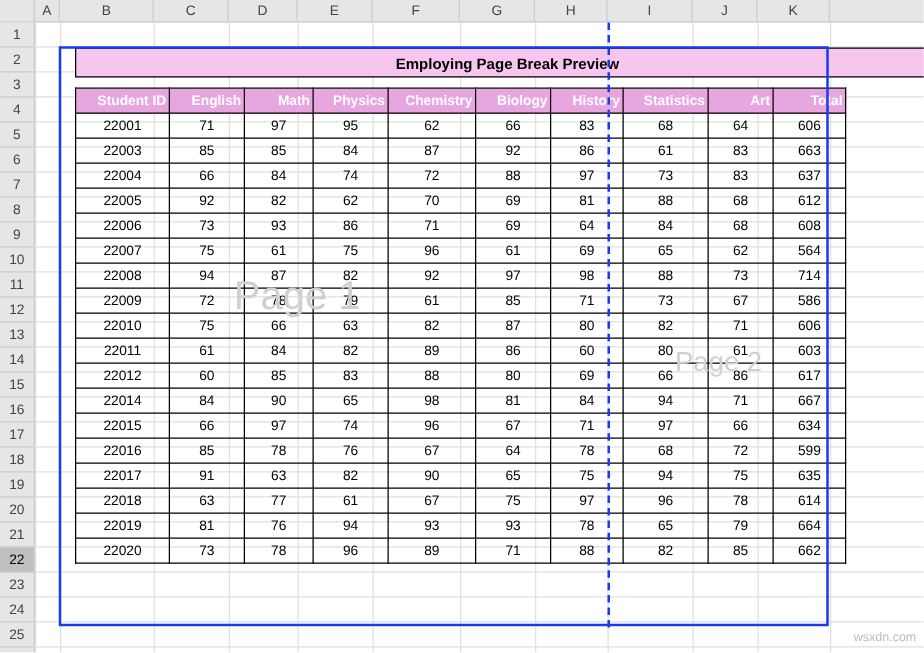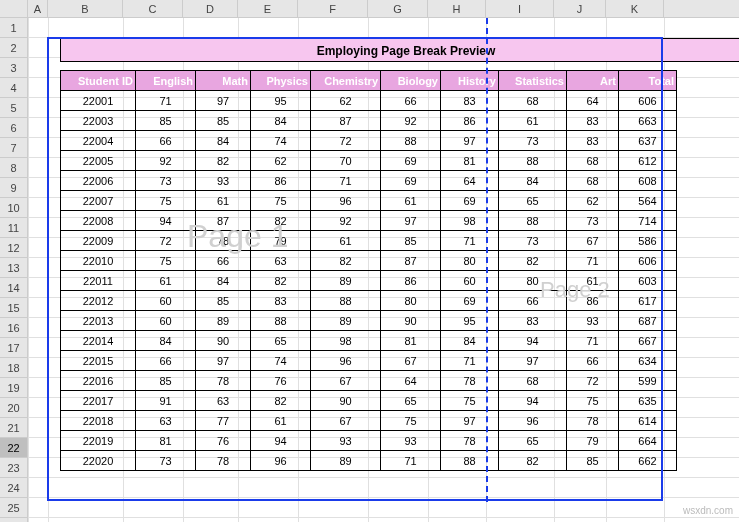--- a/index.html
+++ b/index.html
@@ -367,32 +367,20 @@
             <td>85</td>
             <td>83</td>
             <td>88</td>
             <td>80</td>
             <td>69</td>
             <td>66</td>
             <td>86</td>
             <td>617</td>
           </tr>
           <tr>
-            <td>22013</td>
-            <td>60</td>
-            <td>89</td>
-            <td>88</td>
-            <td>89</td>
-            <td>90</td>
-            <td>95</td>
-            <td>83</td>
-            <td>93</td>
-            <td>687</td>
-          </tr>
-          <tr>
             <td>22014</td>
             <td>84</td>
             <td>90</td>
             <td>65</td>
             <td>98</td>
             <td>81</td>
             <td>84</td>
             <td>94</td>
             <td>71</td>
             <td>667</td>

